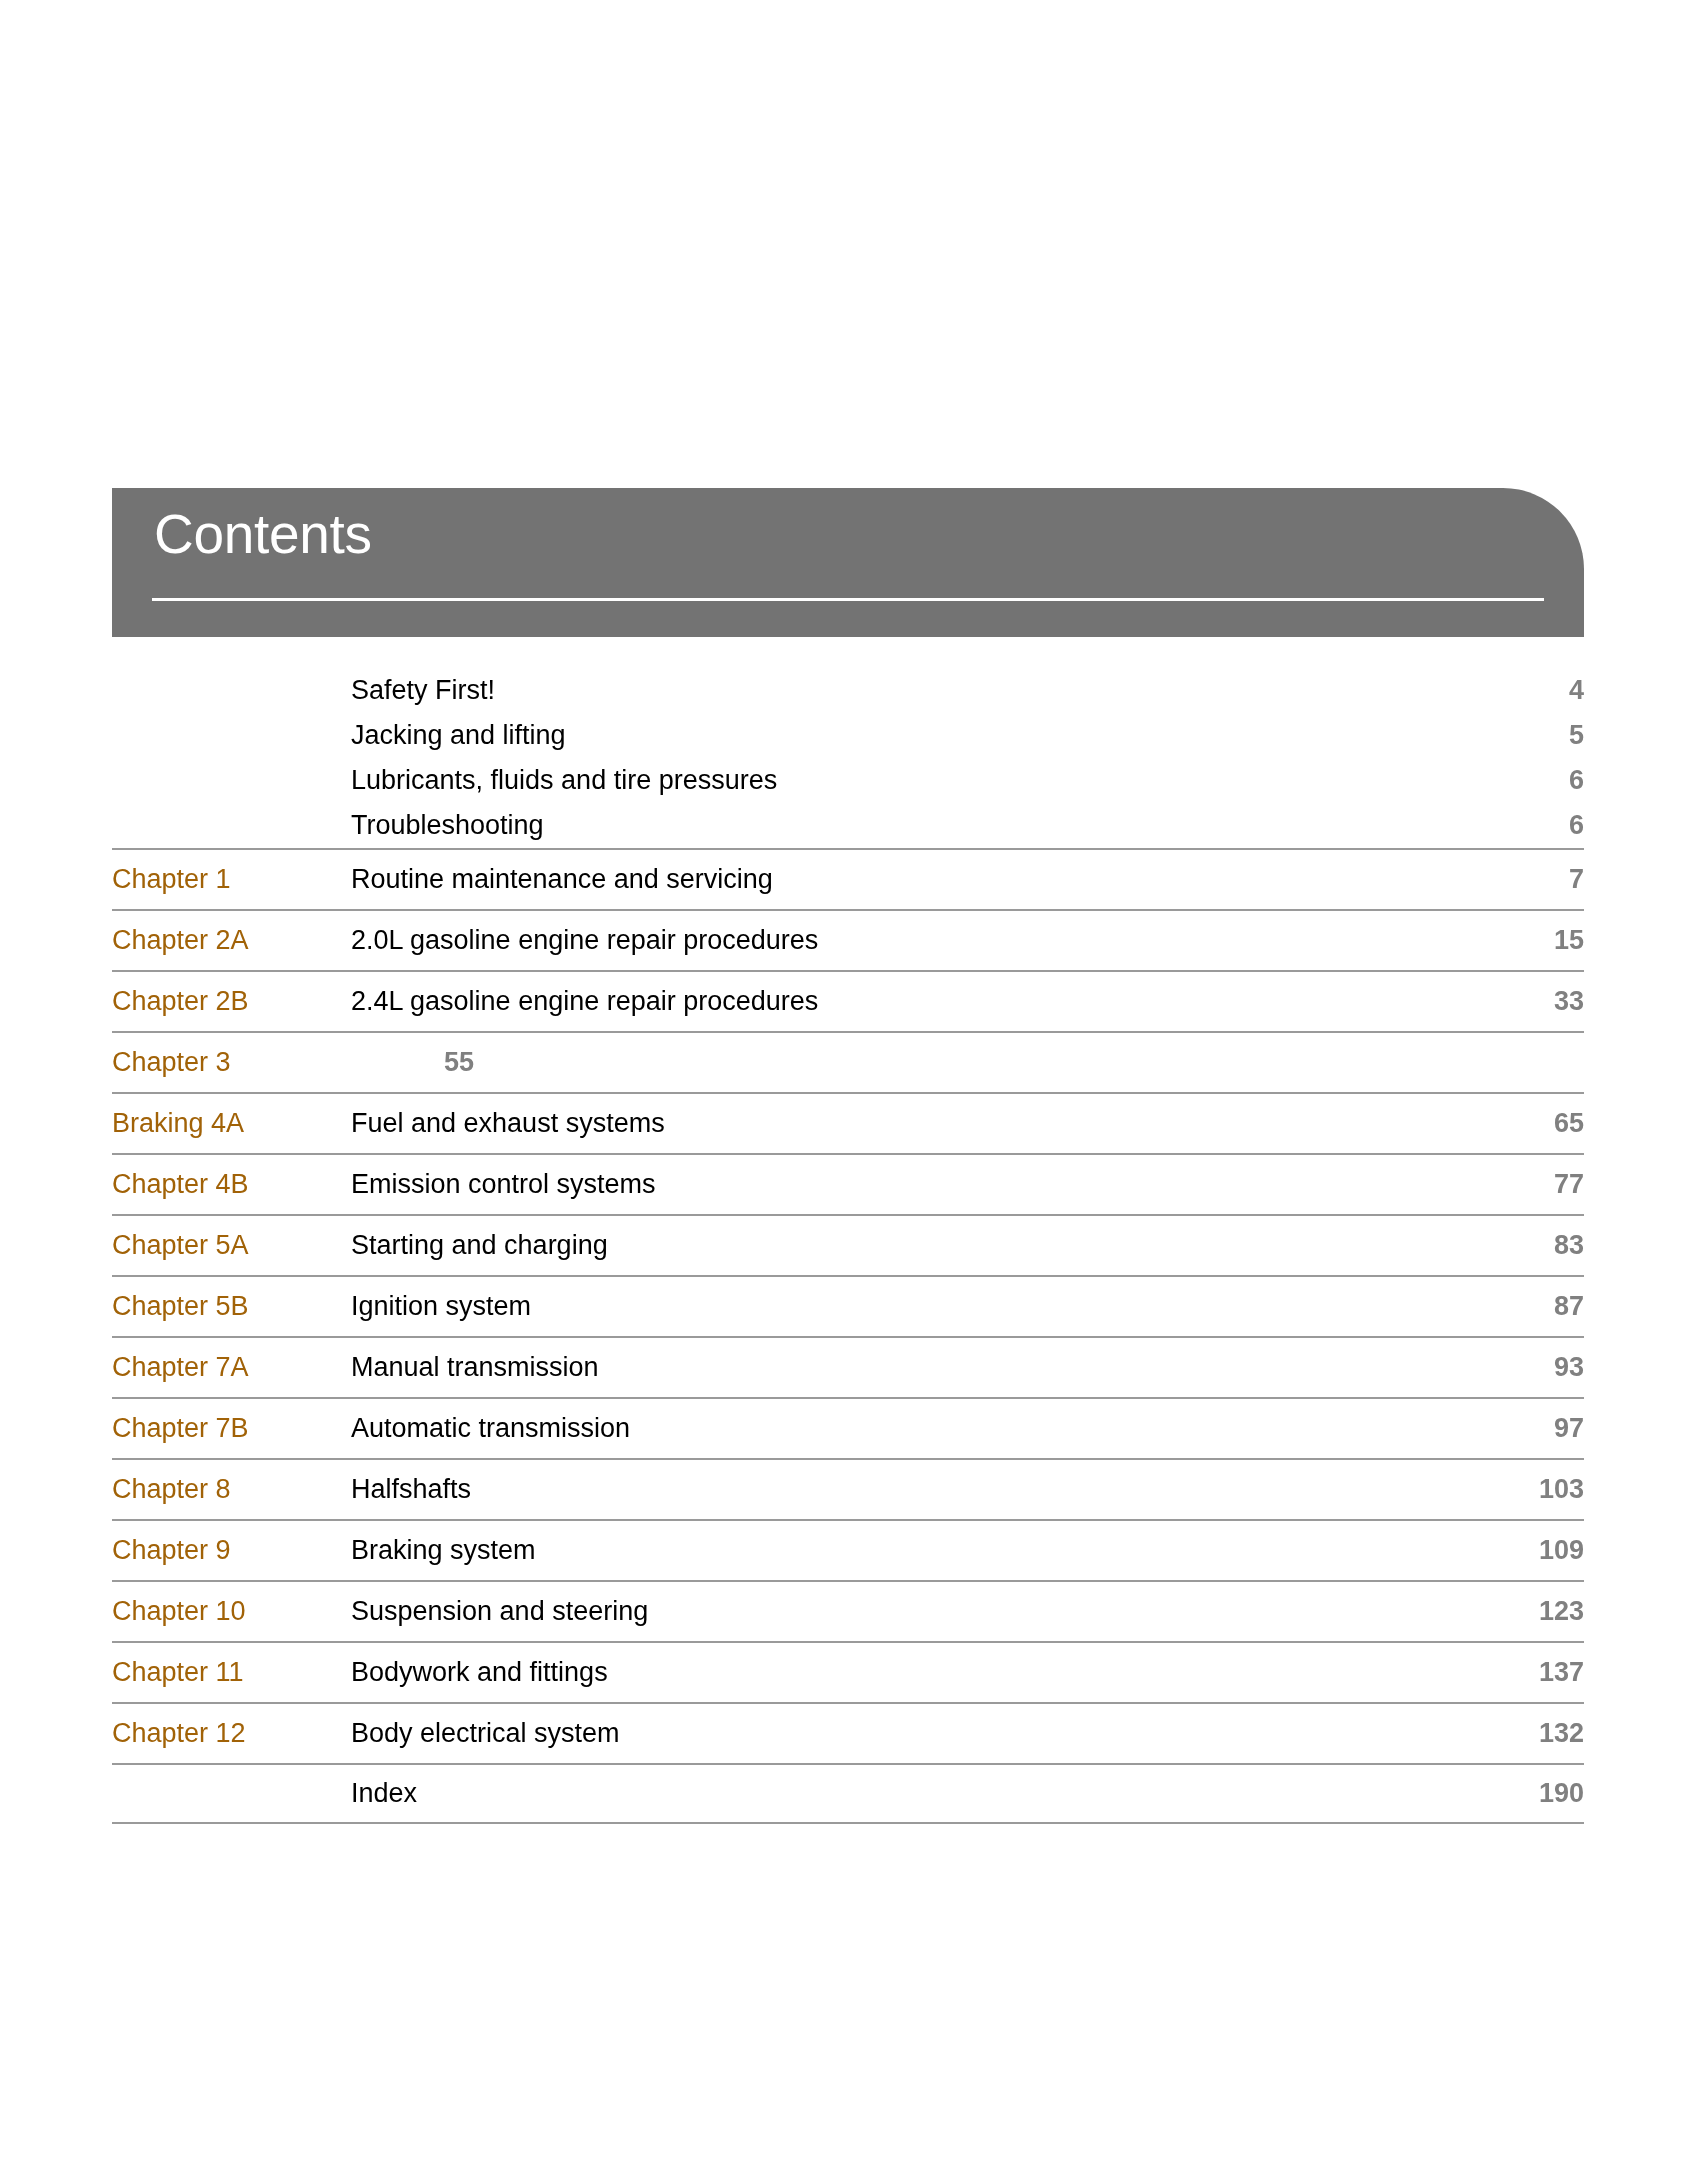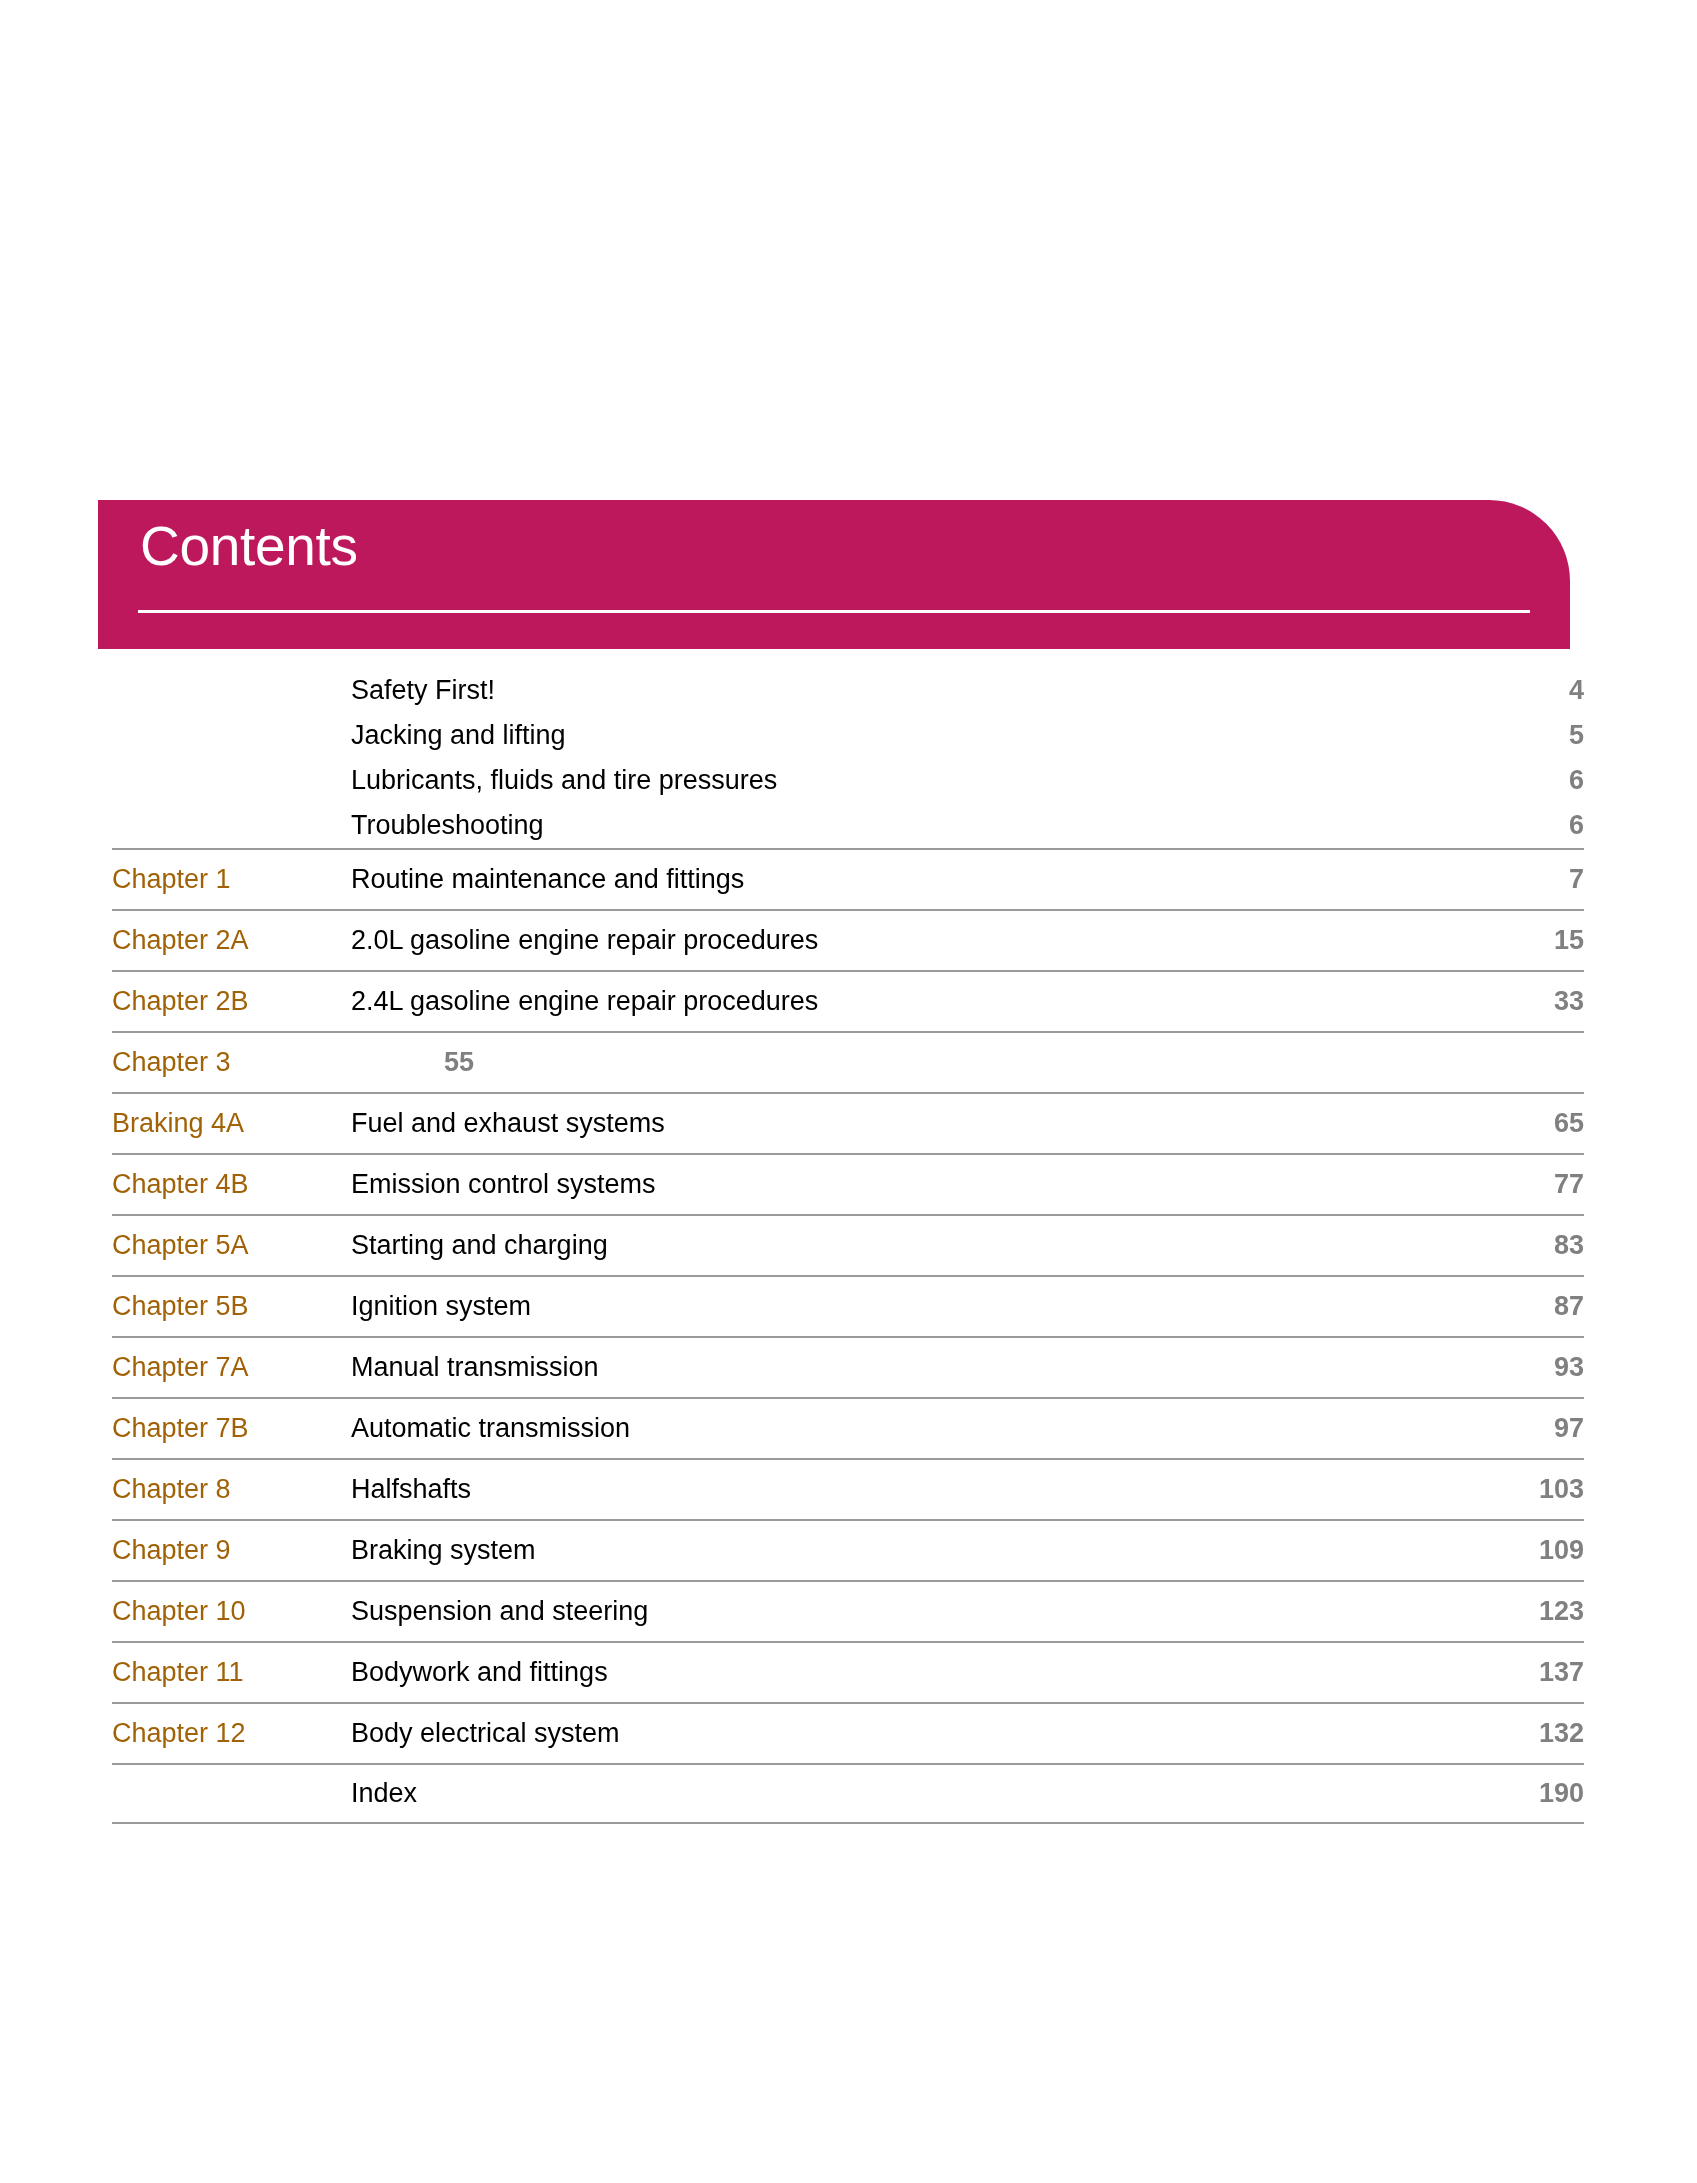--- a/index.html
+++ b/index.html
@@ -18,28 +18,27 @@
     position: relative;
     width: 1698px;
     height: 2183px;
     background: #ffffff;
     overflow: hidden;
   }
 
   
   .header-band {
     position: absolute;
-    left: 98px;
+    left: 112px;
     top: 488px;
     width: 1472px;
     height: 149px;
-    background: #be185d;
+    background: #737373;
     border-top-right-radius: 81px;
     box-sizing: border-box;
-    margin-top: 12px;
   }
   .header-title {
     position: absolute;
     left: 42px;
     top: 19px;
     font-size: 55px;
     line-height: 1;
     font-weight: 400;
     color: #ffffff;
     letter-spacing: -0.3px;
@@ -131,21 +130,21 @@
         </div>
         <div class="toc-row front">
           <div class="cell-chapter"></div>
           <div class="cell-title">Troubleshooting</div>
           <div class="cell-page">6</div>
         </div>
       </div>
     <div id="chapter-rows">
         <div class="toc-row ruled">
           <div class="cell-chapter">Chapter 1</div>
-          <div class="cell-title">Routine maintenance and fittings</div>
+          <div class="cell-title">Routine maintenance and servicing</div>
           <div class="cell-page">7</div>
         </div>
         <div class="toc-row ruled">
           <div class="cell-chapter">Chapter 2A</div>
           <div class="cell-title">2.0L gasoline engine repair procedures</div>
           <div class="cell-page">15</div>
         </div>
         <div class="toc-row ruled">
           <div class="cell-chapter">Chapter 2B</div>
           <div class="cell-title">2.4L gasoline engine repair procedures</div>

